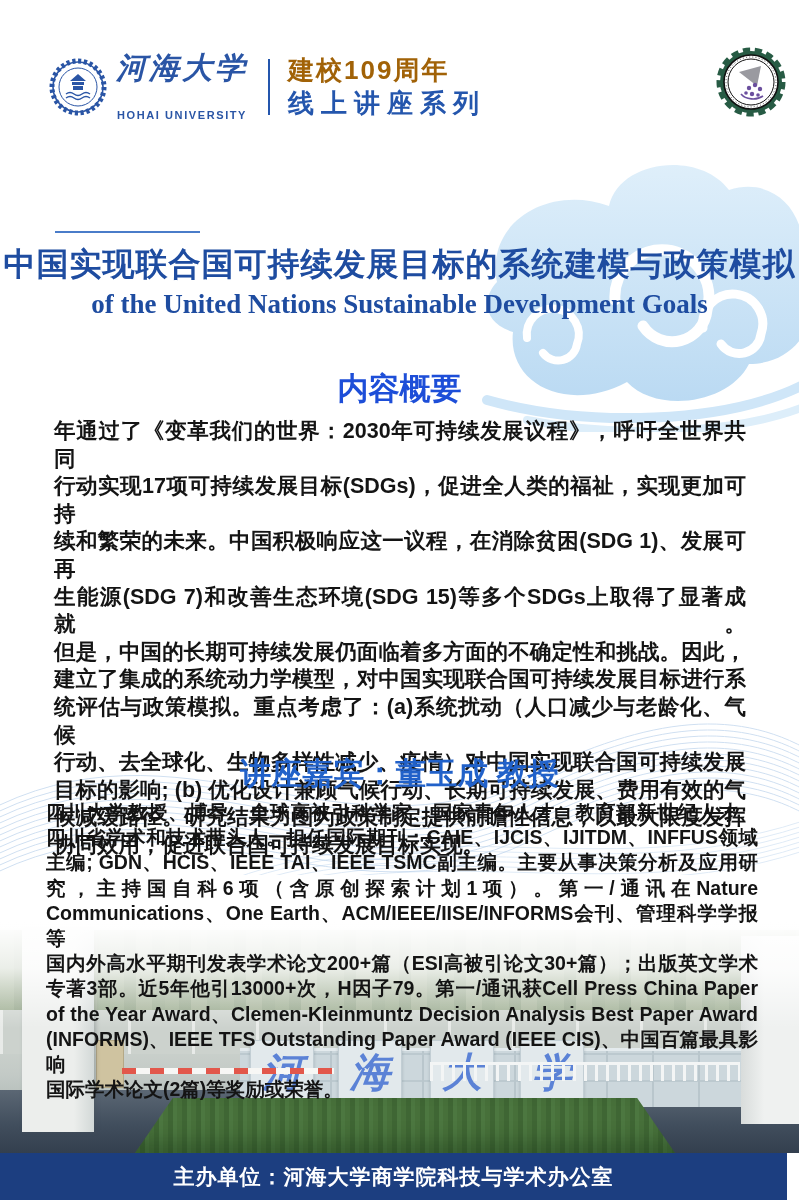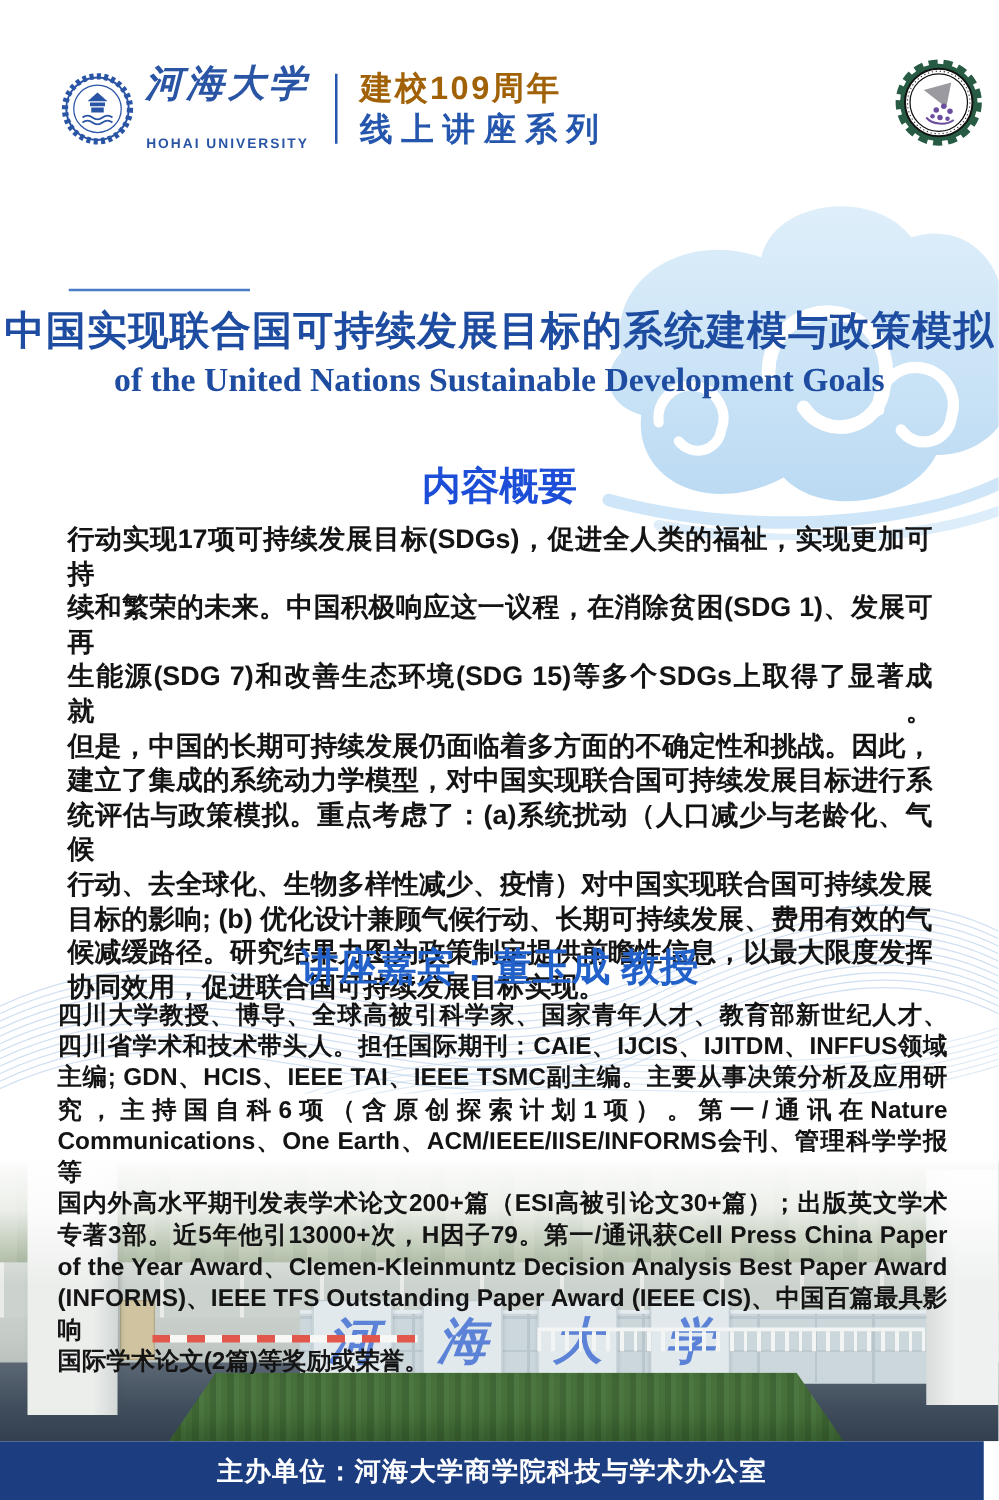--- a/index.html
+++ b/index.html
@@ -208,20 +208,21 @@
 
     <div class="rule"></div>
 
     <div class="title-zh">中国实现联合国可持续发展目标的系统建模与政策模拟</div>
     <div class="title-en">
       <div>of the United Nations Sustainable Development Goals</div>
     </div>
 
     <div class="sec-h h-abstract">内容概要</div>
     <div class="para abstract">
+        <div class="jline">年通过了《变革我们的世界：2030年可持续发展议程》，呼吁全世界共同</div>
         <div class="jline">行动实现17项可持续发展目标(SDGs)，促进全人类的福祉，实现更加可持</div>
         <div class="jline">续和繁荣的未来。中国积极响应这一议程，在消除贫困(SDG 1)、发展可再</div>
         <div class="jline">生能源(SDG 7)和改善生态环境(SDG 15)等多个SDGs上取得了显著成就。</div>
         <div class="jline">但是，中国的长期可持续发展仍面临着多方面的不确定性和挑战。因此，</div>
         <div class="jline">建立了集成的系统动力学模型，对中国实现联合国可持续发展目标进行系</div>
         <div class="jline">统评估与政策模拟。重点考虑了：(a)系统扰动（人口减少与老龄化、气候</div>
         <div class="jline">行动、去全球化、生物多样性减少、疫情）对中国实现联合国可持续发展</div>
         <div class="jline">目标的影响; (b) 优化设计兼顾气候行动、长期可持续发展、费用有效的气</div>
         <div class="jline">候减缓路径。研究结果力图为政策制定提供前瞻性信息，以最大限度发挥</div>
         <div class="jline last">协同效用，促进联合国可持续发展目标实现。</div>

